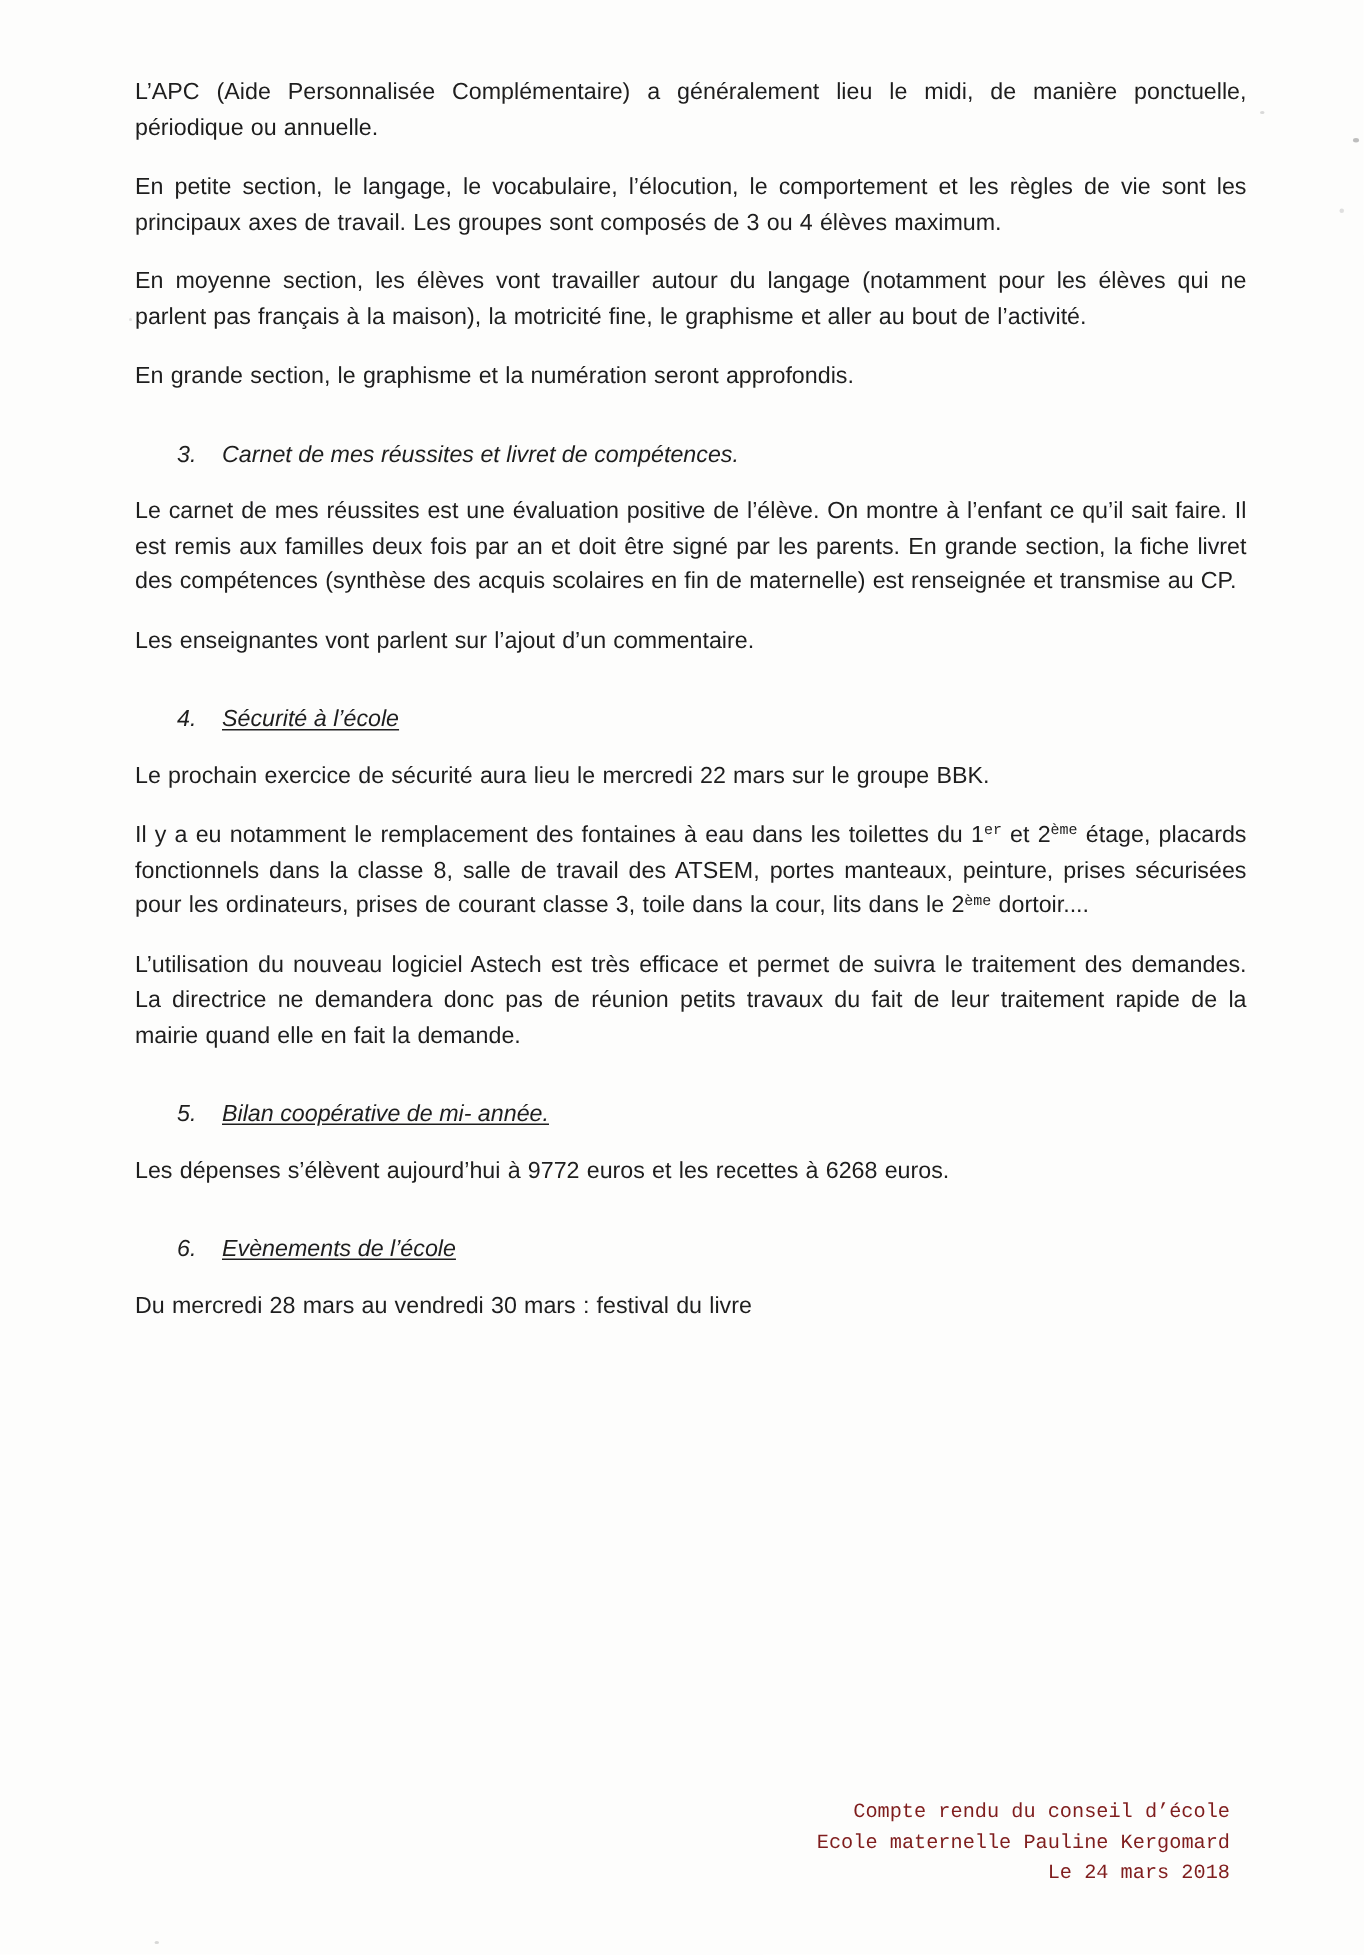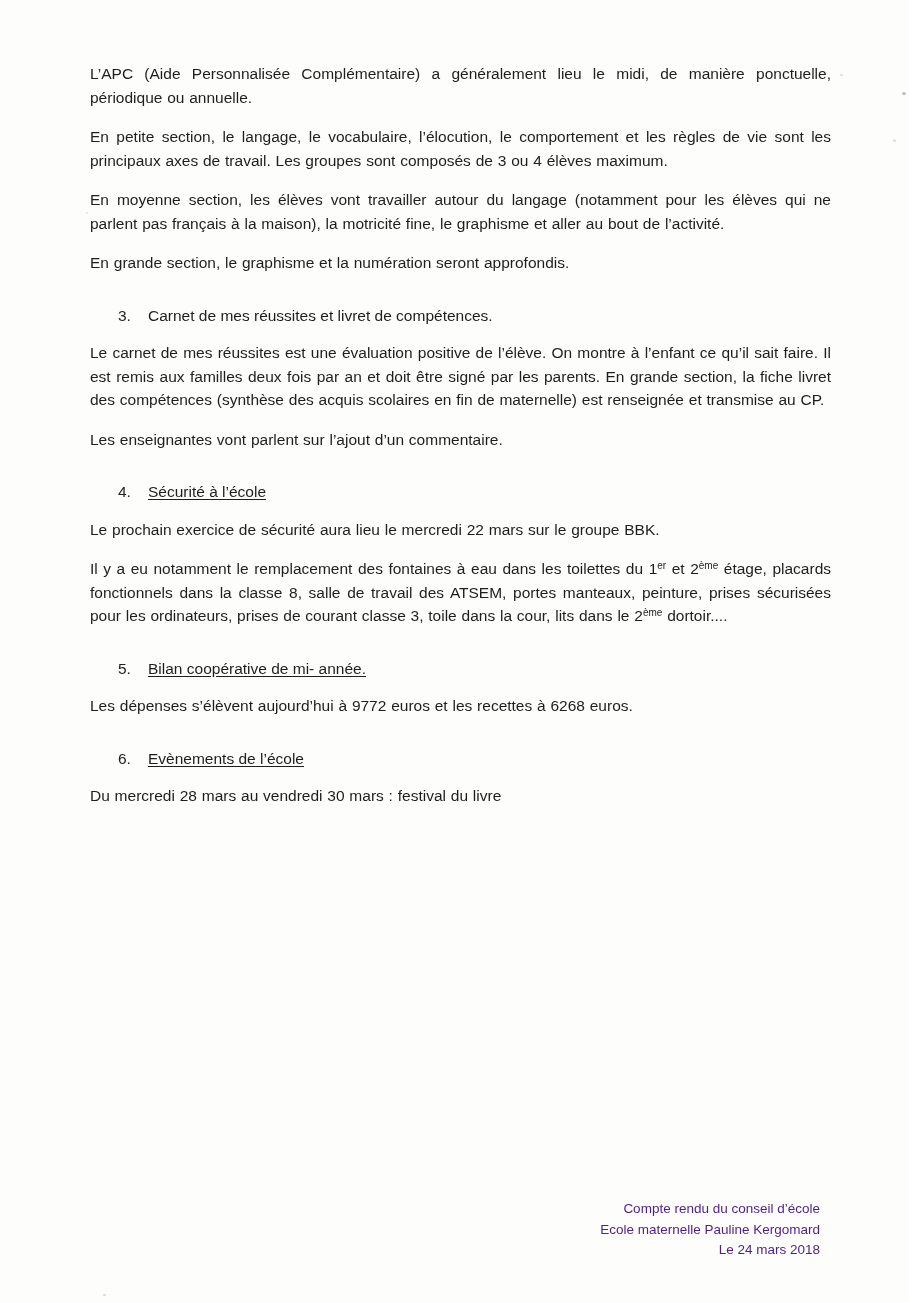--- a/index.html
+++ b/index.html
@@ -6,41 +6,42 @@
   body{
     width:909px;height:1303px;overflow:hidden;
     background:#ffffff;
     font-family:"Liberation Sans", sans-serif;
   }
   .page{
     position:relative;width:909px;height:1303px;
     background:#fdfdfc;color:#1e1e1e;
   }
   .content{
-    position:absolute;left:90px;top:62px;width:741px;
+    position:absolute;left:90px;top:50px;width:741px;
   }
   .para{
     margin:0 0 16px 0;
     font-size:15.5px;line-height:23.5px;
     text-align:justify;color:#1e1e1e;
     word-spacing:0.5px;
   }
   .para.single{text-align:left;}
   .heading{
     margin:29px 0 14px 0;
     font-size:15.5px;line-height:23.5px;
-    text-align:left;white-space:nowrap;
+    text-align:left;white-space:nowrap;font-style:italic;
   }
   .hnum{display:inline-block;margin-left:28px;width:30px;}
   .hlabel.u{text-decoration:underline;text-underline-offset:2px;}
-  .sup{font-size:10px;position:relative;top:-5px;line-height:0;}
+  .sup{font-size:10px;position:relative;top:-5px;line-height:0;font-family:Liberation Mono, monospace;}
   .footer{
     position:absolute;right:89px;top:1199px;
     text-align:right;font-size:13.5px;line-height:20.5px;
-    color:#4c1d95;
+    color:#7f1d1d;
+    font-family:Liberation Mono, monospace;
   }
   .speck{position:absolute;border-radius:50%;}
   .speck.s1{left:902px;top:92px;width:4px;height:3px;background:#8a8a8a;opacity:.55;}
   .speck.s2{left:840px;top:74px;width:3px;height:2px;background:#b5b5b5;opacity:.5;}
   .speck.s3{left:893px;top:139px;width:3px;height:3px;background:#c2c2c2;opacity:.5;}
   .speck.s4{left:86px;top:212px;width:2px;height:2px;background:#c6c6c6;opacity:.5;}
   .speck.s5{left:103px;top:1294px;width:3px;height:2px;background:#a9a9a9;opacity:.45;}
 </style>
 </head>
 <body>
@@ -69,20 +70,21 @@
       <span class="hnum">4.</span><span class="hlabel u">Sécurité à l’école</span>
     </div>
 
     <p class="para single">Le prochain exercice de sécurité aura lieu le mercredi 22 mars sur le groupe BBK.</p>
 
 
     <p class="para">
       <span>Il y a eu notamment le remplacement des fontaines à eau dans les toilettes du 1</span><span class="sup">er</span><span> et 2</span><span class="sup">ème</span><span> étage, placards fonctionnels dans la classe 8, salle de travail des ATSEM, portes manteaux, peinture, prises sécurisées pour les ordinateurs, prises de courant classe 3, toile dans la cour, lits dans le 2</span><span class="sup">ème</span><span> dortoir....</span>
     </p>
 
+    <p class="para">L’utilisation du nouveau logiciel Astech est très efficace et permet de suivra le traitement des demandes. La directrice ne demandera donc pas de réunion petits travaux du fait de leur traitement rapide de la mairie quand elle en fait la demande.</p>
 
 
     <div class="heading">
       <span class="hnum">5.</span><span class="hlabel u">Bilan coopérative de mi- année.</span>
     </div>
 
 
     <p class="para single">Les dépenses s’élèvent aujourd’hui à 9772 euros et les recettes à 6268 euros.</p>
 
     <div class="heading">

